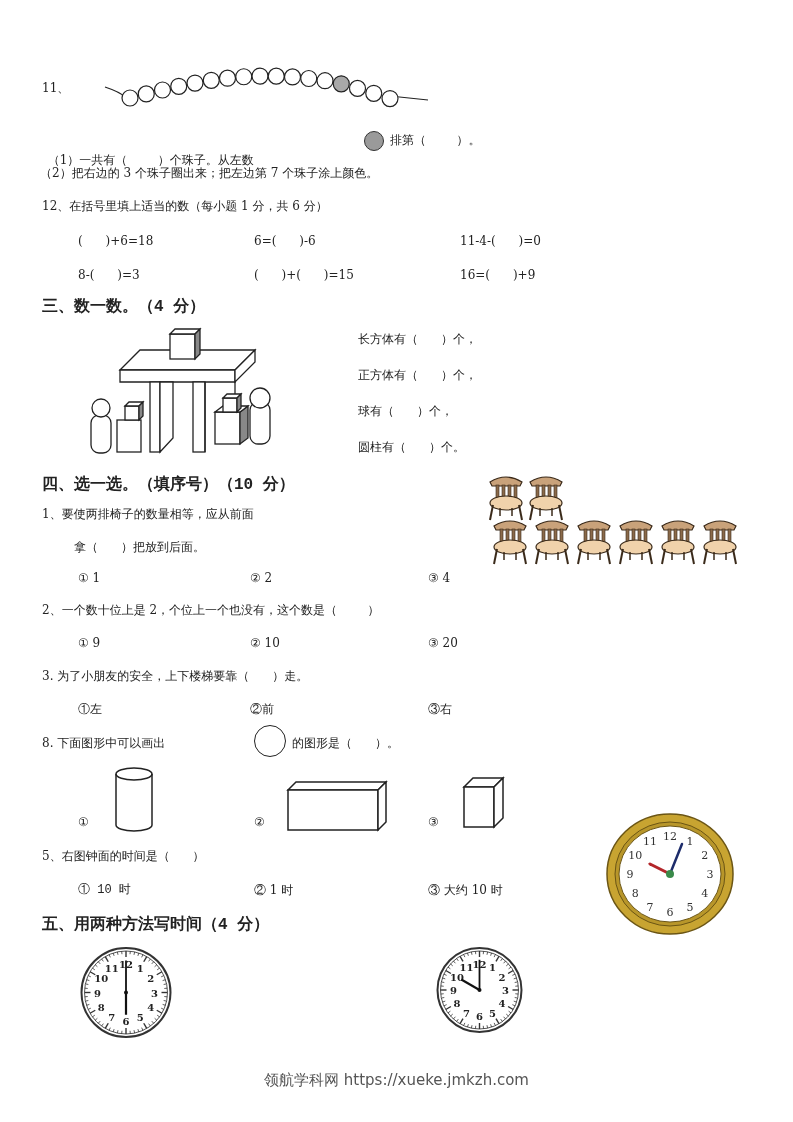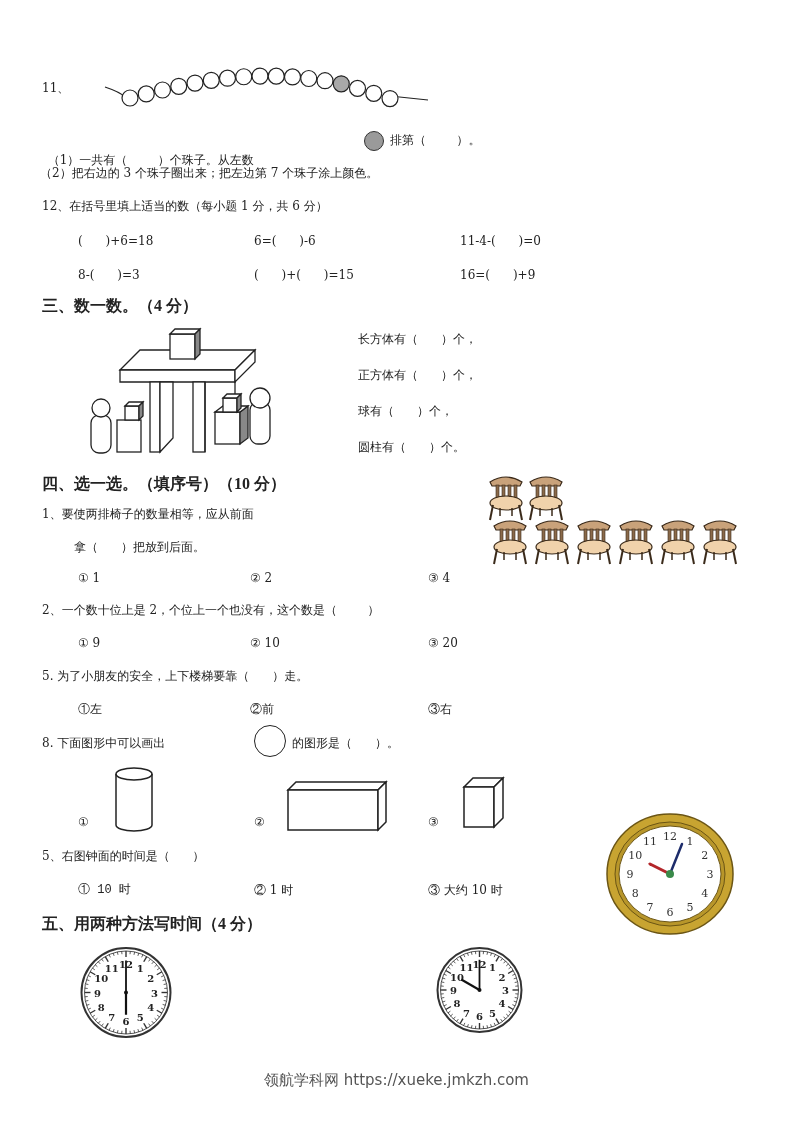--- a/index.html
+++ b/index.html
@@ -2,21 +2,21 @@
 <html><head>
 <meta charset="utf-8">
 <style>
   html, body { margin: 0; padding: 0; background: #ffffff; }
   body {
     width: 793px; height: 1122px; position: relative; overflow: hidden;
     font-family: "DejaVu Serif", "Liberation Serif", serif; color: #222;
   }
   .abs { position: absolute; }
   .t { font-size: 12px; line-height: 20px; white-space: pre; }
-  .h { font-family: Liberation Serif, serif; font-weight: bold; font-size: 16px; white-space: pre; }
+  .h { font-family: Liberation Mono, monospace; font-weight: bold; font-size: 16px; white-space: pre; }
   .footer { font-family: "DejaVu Sans", "Liberation Sans", sans-serif; font-size: 15px; color: #555; }
   svg { display: block; }
 </style>
 </head>
 <body>
 
 <div class="abs t" style="left:42px;top:78px;">11、</div>
 <div class="abs" style="left:100px;top:62px;">
   <svg width="330" height="50" viewBox="0 0 330 50" id="beads">
       <path d="M5,25 Q20,30 25,35" stroke="#222" fill="none" stroke-width="1.2"></path>
@@ -202,21 +202,21 @@
         <line x1="24" y1="36" x2="24" y2="44" stroke="#3a2a1a" stroke-width="1.5"></line>
       </g>
     </svg>
 </div>
 
 <div class="abs t" style="left:42px;top:600px;">2、一个数十位上是 2，个位上一个也没有，这个数是（        ）</div>
 <div class="abs t" style="left:78px;top:633px;">① 9</div>
 <div class="abs t" style="left:250px;top:633px;">② 10</div>
 <div class="abs t" style="left:428px;top:633px;">③ 20</div>
 
-<div class="abs t" style="left:42px;top:666px;">5. 为了小朋友的安全，上下楼梯要靠（      ）走。</div>
+<div class="abs t" style="left:42px;top:666px;">3. 为了小朋友的安全，上下楼梯要靠（      ）走。</div>
 <div class="abs t" style="left:78px;top:699px;">①左</div>
 <div class="abs t" style="left:250px;top:699px;">②前</div>
 <div class="abs t" style="left:428px;top:699px;">③右</div>
 
 <div class="abs t" style="left:42px;top:733px;">8. 下面图形中可以画出</div>
 <div class="abs" style="left:254px;top:725px;width:30px;height:30px;border:1.8px solid #222;border-radius:50%;"></div>
 <div class="abs t" style="left:292px;top:733px;">的图形是（      ）。</div>
 
 <div class="abs t" style="left:78px;top:812px;">①</div>
 <div class="abs" style="left:110px;top:765px;">

